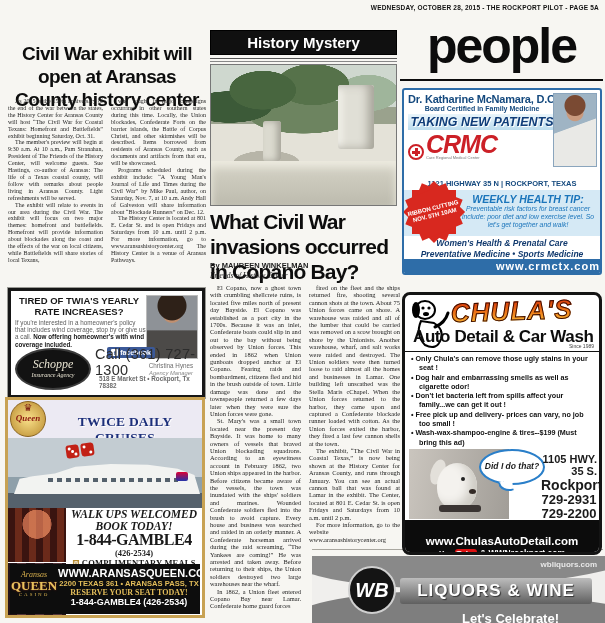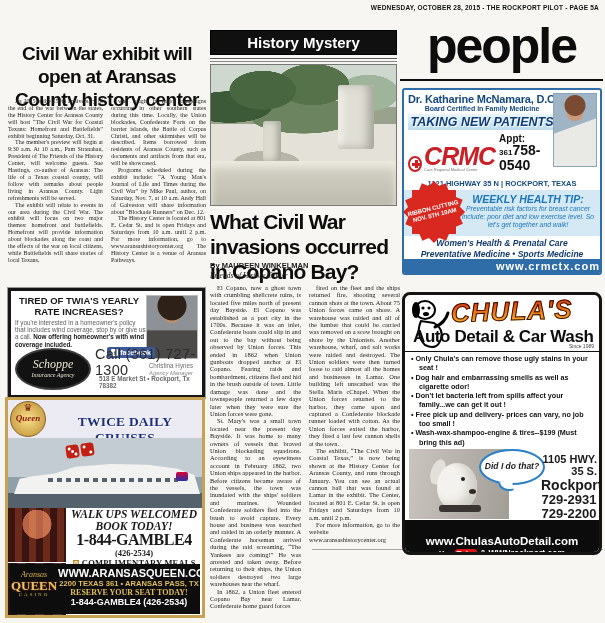--- a/index.html
+++ b/index.html
@@ -360,24 +360,20 @@
     <div class="crmc-top">
       <div class="crmc-name">Dr. Katharine McNamara, D.O.</div>
       <div class="crmc-cert">Board Certified in Family Medicine</div>
       <div class="crmc-banner">TAKING NEW PATIENTS</div>
       <div class="crmc-logo-row">
         <span class="cross-icon"></span>
         <div>
           <div class="crmc-word">CRMC</div>
           <div class="crmc-sub">Care Regional Medical Center</div>
         </div>
-        <div class="crmc-appt">
-          <div class="appt-label">Appt:</div>
-          <div class="crmc-phone"><span class="area">361</span><span>758-0540</span></div>
-        </div>
       </div>
       <div class="doc-photo"></div>
     </div>
     <div class="crmc-addr">1121 HIGHWAY 35 N  |  ROCKPORT, TEXAS</div>
     <div class="crmc-tip">
       <div class="burst">
         <i class="b1"></i>
           <i class="b2"></i>
           <i class="b3"></i>
           <i class="b4"></i>
@@ -438,14 +434,22 @@
       <div class="ch-foot2">
         <span class="yt">
             <span class="you">You</span>
             <span class="tube">Tube</span>
           </span>
         <span class="ch-extra">&amp; WWNrockport.com</span>
       </div>
     </div>
   </div>
 
+  <div class="abs wb">
+    <div class="wb-sw1"></div>
+    <div class="wb-sw2"></div>
+    <div class="wb-web">wbliquors.com</div>
+    <div class="wb-circle">WB</div>
+    <div class="wb-bar">LIQUORS &amp; WINE</div>
+    <div class="wb-tag">Let's Celebrate!</div>
+  </div>
 
 </div>
 
 </body></html>

